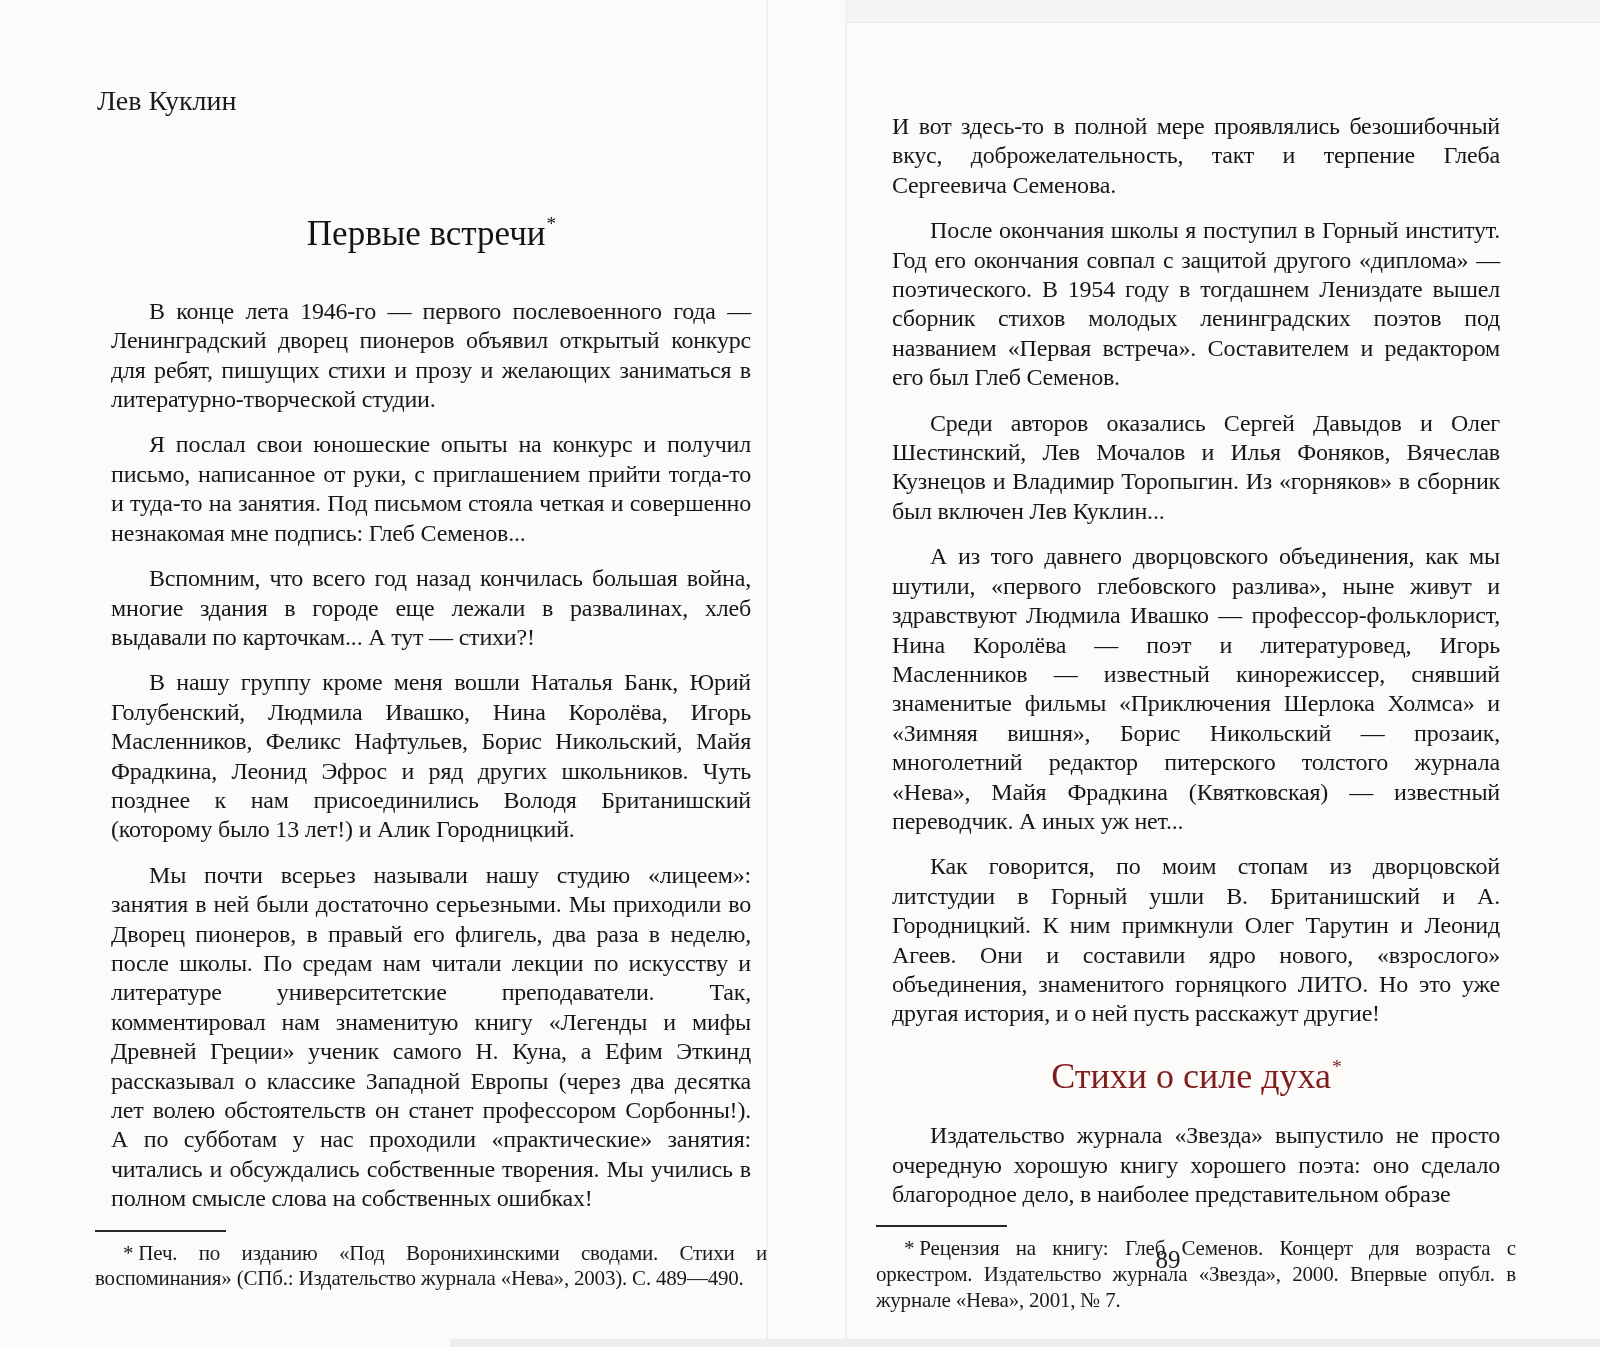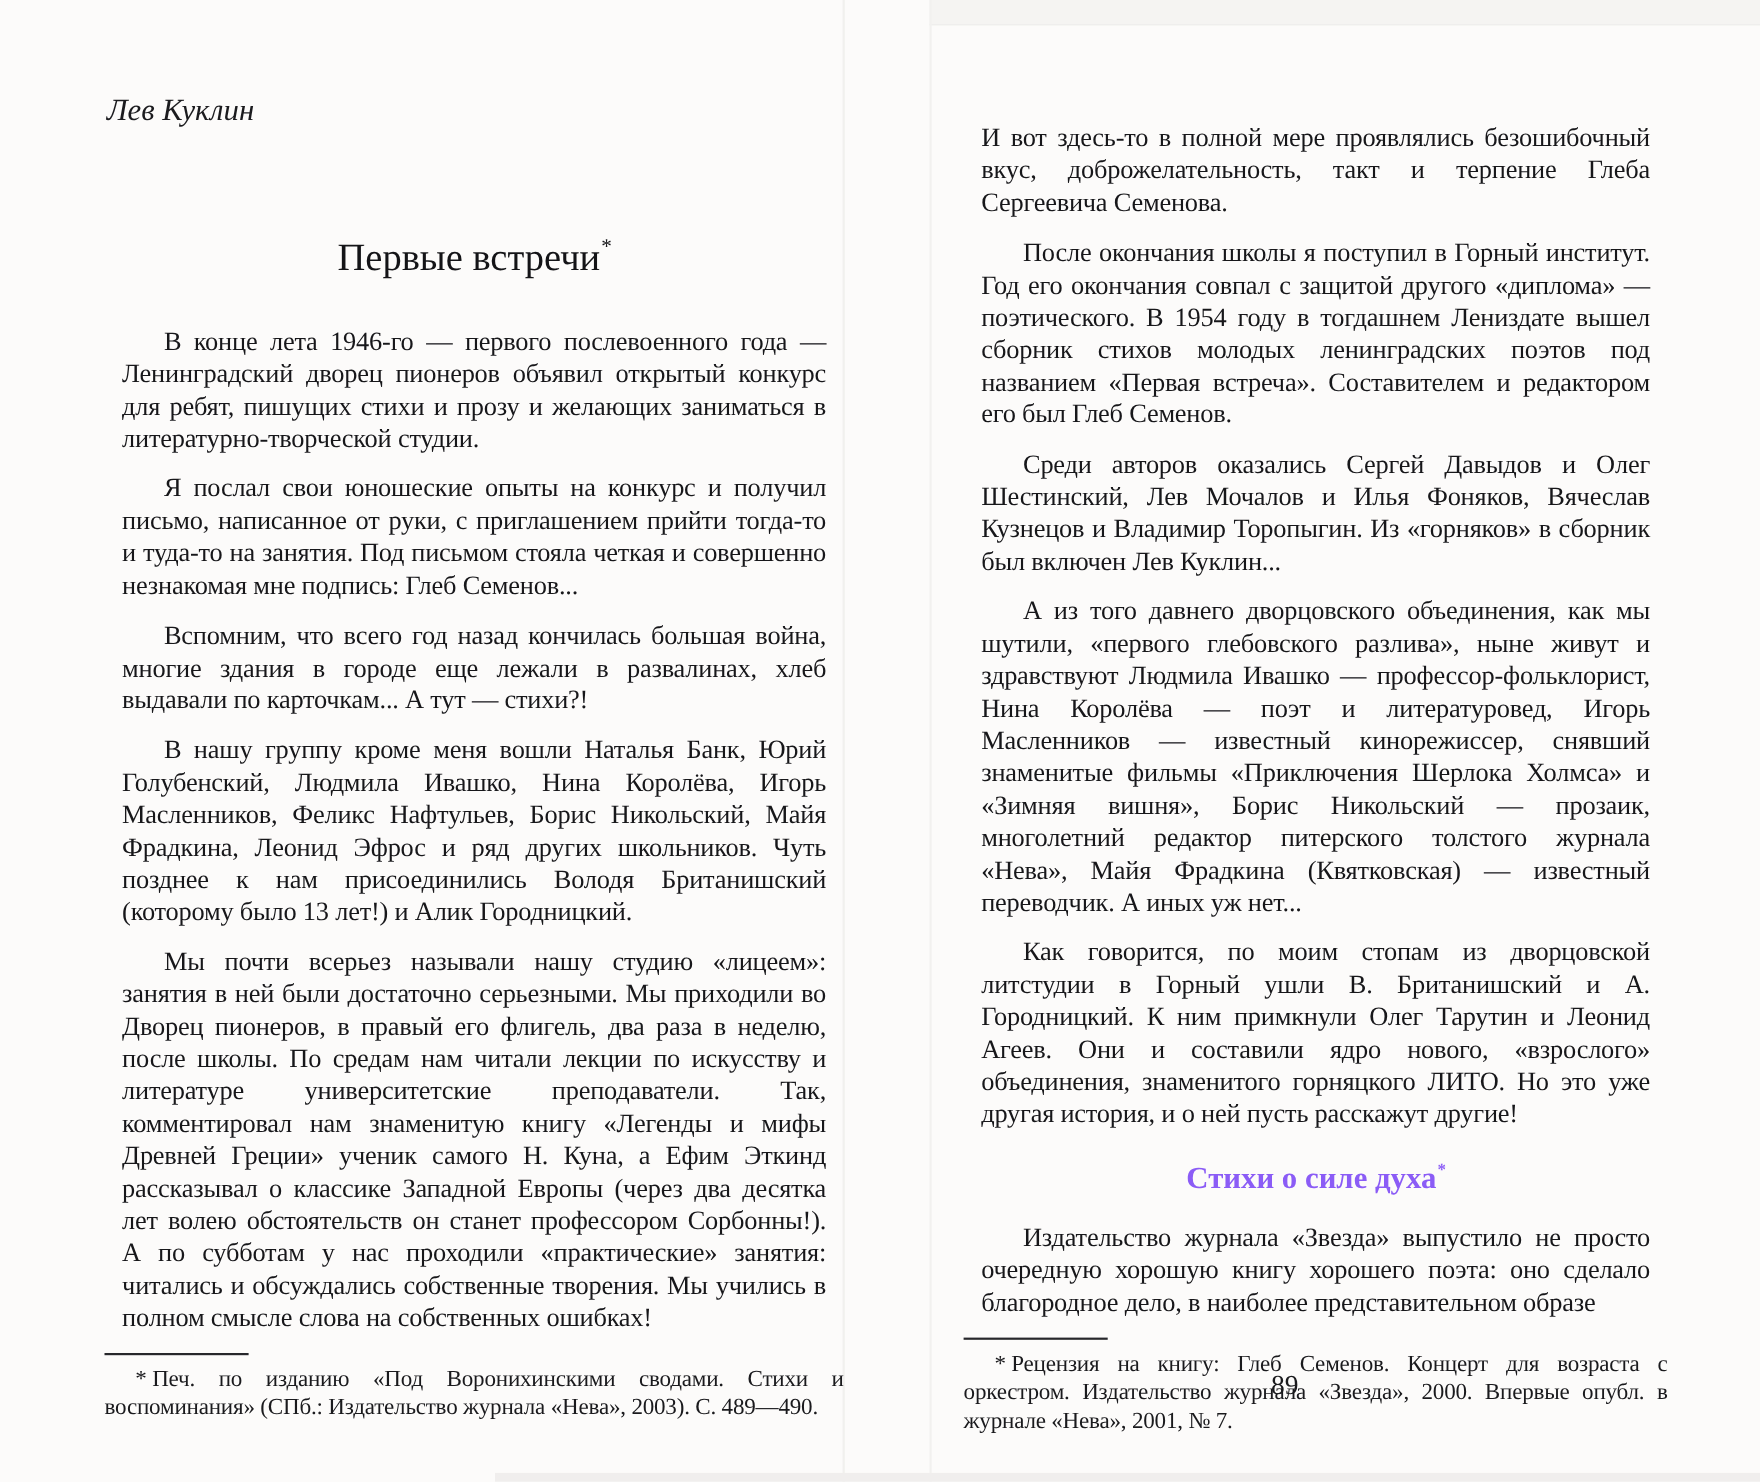--- a/index.html
+++ b/index.html
@@ -30,41 +30,40 @@
     position: absolute; left: 450px; top: 1339px; width: 1150px; height: 8px;
     background: #f0eeed;
   }
 
   .page { position: absolute; top: 0; }
   .page-left  { left: 95px;  width: 672px; }
   .page-right { left: 876px; width: 640px; }
 
   .running-header {
     margin: 84px 0 0 2px;
-    font-style: italic;
     font-size: 28px;
     line-height: 1.2;
     color: #1b1b1e;
   }
 
   .chapter-title {
     margin: 96px 0 0 0;
     font-weight: 400;
     font-size: 35px;
     line-height: 1.15;
     text-align: center;
     color: #141417;
   }
   .section-title {
     margin: 27px 0 24px 0;
-    font-weight: 700;
-    font-size: 28px;
+    font-weight: 400;
+    font-size: 36px;
     line-height: 1.15;
     text-align: center;
-    color: #8b5cf6;
+    color: #7f1d1d;
   }
   .title-star {
     font-size: 0.55em;
     position: relative; top: -0.1em; left: 1px;
   }
 
   .body-text {
     font-size: 24px;
     line-height: 29.4px;
     letter-spacing: -0.2px;

